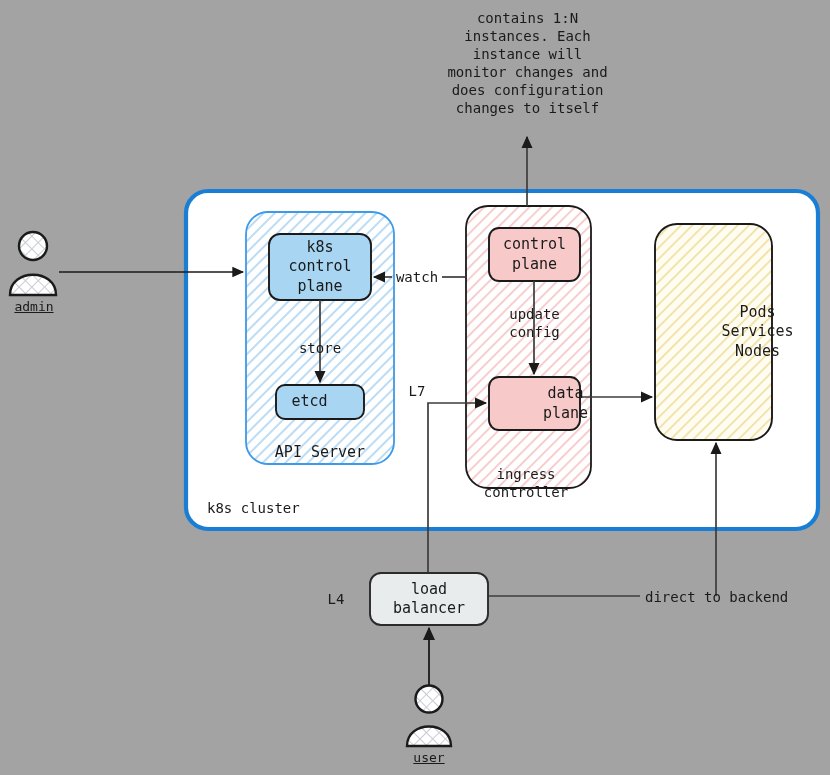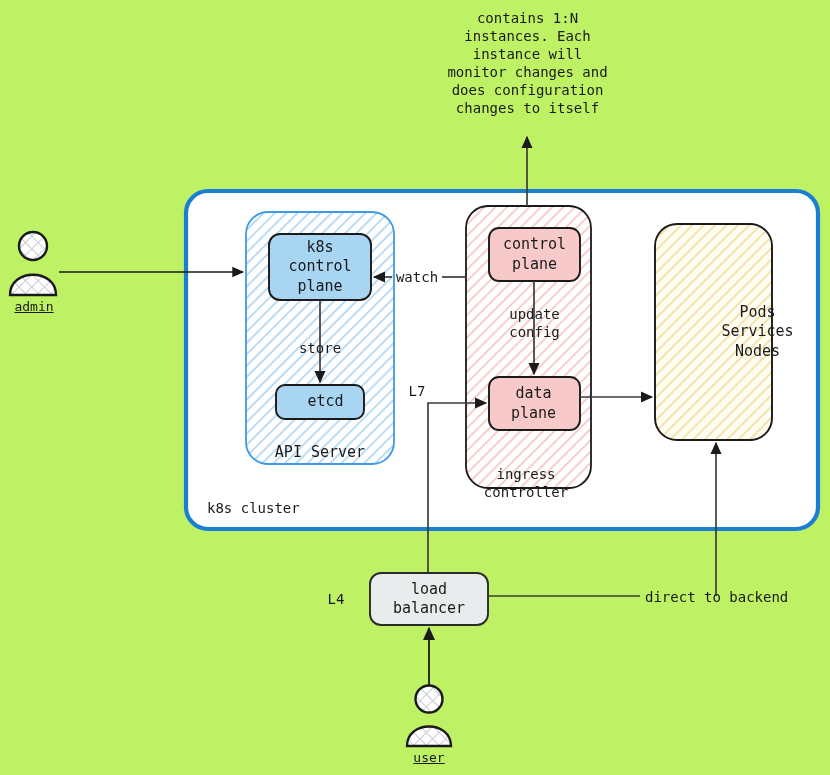--- a/index.html
+++ b/index.html
@@ -4,21 +4,21 @@
 <style>
   html, body {
     margin: 0;
     padding: 0;
     background: #ffffff;
   }
   #stage {
     position: relative;
     width: 830px;
     height: 775px;
-    background: #bef264;
+    background: #a3a3a3;
     font-family: "DejaVu Sans Mono", "Liberation Mono", monospace;
     overflow: hidden;
   }
   svg.layer {
     position: absolute;
     left: 0;
     top: 0;
     width: 830px;
     height: 775px;
   }
@@ -166,33 +166,33 @@
 monitor changes and
 does configuration
 changes to itself</div>
 
   <div class="node-text f15" style="left:269px; top:234px; width:102px; height:66px;">k8s
 control
 plane</div>
 
   <div class="lbl f14" style="left:280px; top:340px; width:80px;">store</div>
 
-  <div class="node-text f15" style="left:276px; top:385px; width:99px; height:34px;">etcd</div>
+  <div class="node-text f15" style="left:260px; top:385px; width:99px; height:34px;">etcd</div>
 
   <div class="lbl f15" style="left:250px; top:443px; width:140px;">API Server</div>
 
   <div class="node-text f15" style="left:489px; top:228px; width:91px; height:53px;">control
 plane</div>
 
   <div class="lbl f14" style="left:392px; top:269px; width:50px;">watch</div>
 
   <div class="lbl f14" style="left:487px; top:306px; width:95px;">update
 config</div>
 
-  <div class="node-text f15" style="left:482px; top:377px; width:103px; height:53px;">data
+  <div class="node-text f15" style="left:514px; top:377px; width:103px; height:53px;">data
 plane</div>
 
   <div class="lbl f14" style="left:465px; top:466px; width:122px;">ingress
 controller</div>
 
   <div class="node-text f15" style="left:655px; top:224px; width:117px; height:216px;padding-left:44px;">Pods
 Services
 Nodes</div>
 
   <div class="lbl f14" style="left:403px; top:383px; width:28px;">L7</div>

